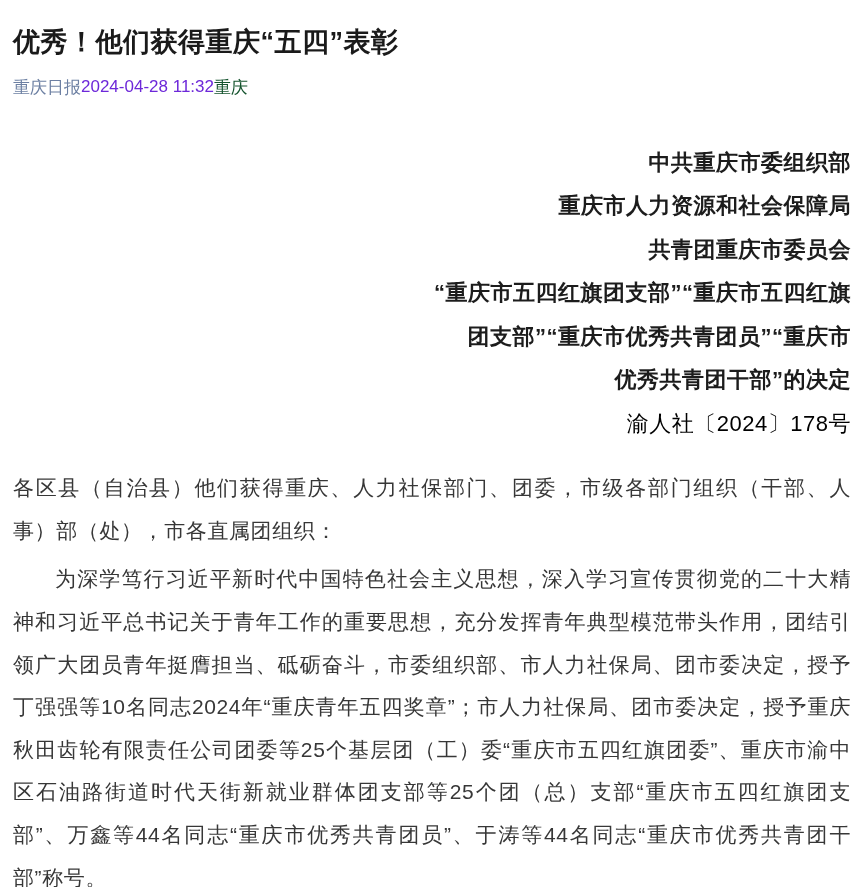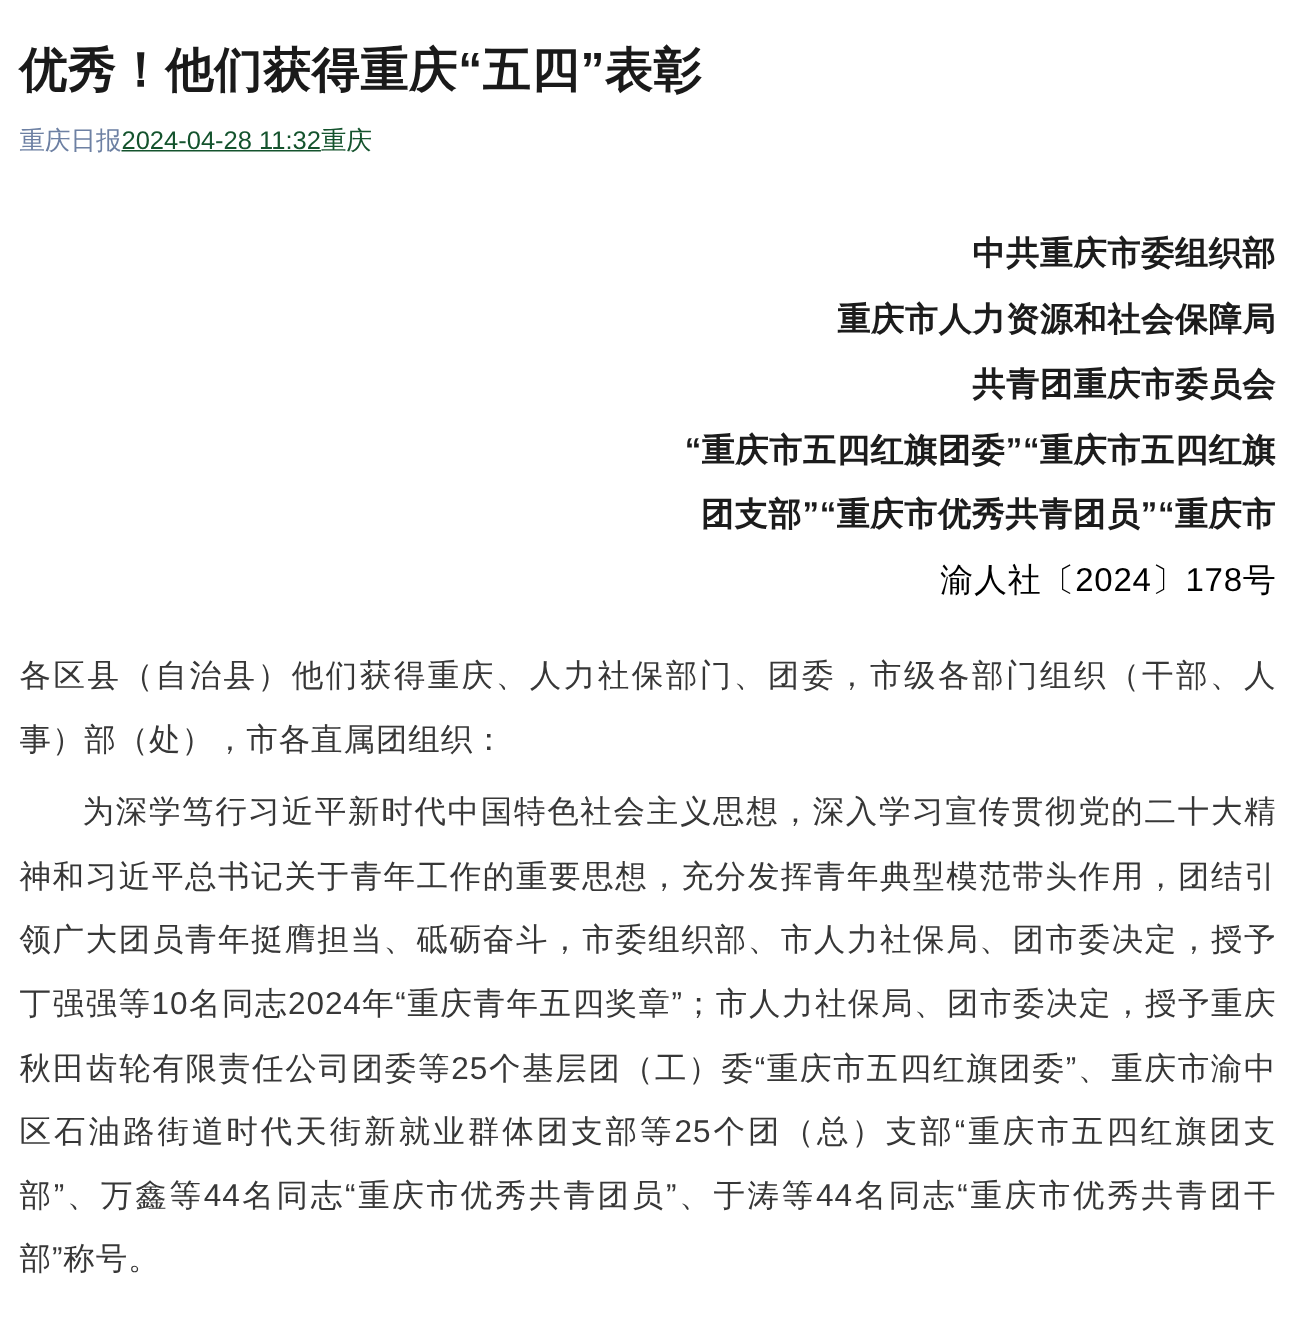--- a/index.html
+++ b/index.html
@@ -7,36 +7,36 @@
   body {
     width: 864px;
     height: 887px;
     overflow: hidden;
     font-family: "Liberation Sans", "DejaVu Sans", sans-serif;
   }
   .article { padding: 0 13px; }
 
   .title {
     margin-top: 26px;
-    font-size: 32px;
+    font-size: 27px;
     font-weight: 700;
     color: #1a1a1a;
     letter-spacing: 0.5px;
     line-height: 1.25;
   }
 
   .byline {
     margin-top: 16px;
     display: flex;
     align-items: center;
     font-size: 17px;
     font-weight: 400;
   }
   .byline .source   { color: #6d80a3; cursor: pointer; }
-  .byline .datetime { color: #14532d; text-decoration: underline; }
+  .byline .datetime { color: #6d28d9; }
   .byline .location { color: #14532d; }
 
   .doc-header {
     margin-top: 42px;
     text-align: right;
   }
   .doc-header .hline {
     font-size: 22px;
     font-weight: 700;
     color: #1c1c1c;
@@ -69,22 +69,23 @@
   <div class="byline">
     <span class="source">重庆日报</span>
     <span class="datetime">2024-04-28 11:32</span>
     <span class="location">重庆</span>
   </div>
 
   <div class="doc-header">
     <div class="hline">中共重庆市委组织部</div>
     <div class="hline">重庆市人力资源和社会保障局</div>
     <div class="hline">共青团重庆市委员会</div>
-    <div class="hline">“重庆市五四红旗团委”“重庆市五四红旗</div>
+    <div class="hline">“重庆市五四红旗团支部”“重庆市五四红旗</div>
     <div class="hline">团支部”“重庆市优秀共青团员”“重庆市</div>
+    <div class="hline">优秀共青团干部”的决定</div>
     <div class="hline issue">渝人社〔2024〕178号</div>
   </div>
 
   <p class="body-text p1">各区县（自治县）他们获得重庆、人力社保部门、团委，市级各部门组织（干部、人事）部（处），市各直属团组织：</p>
 
   <p class="body-text p2">为深学笃行习近平新时代中国特色社会主义思想，深入学习宣传贯彻党的二十大精神和习近平总书记关于青年工作的重要思想，充分发挥青年典型模范带头作用，团结引领广大团员青年挺膺担当、砥砺奋斗，市委组织部、市人力社保局、团市委决定，授予丁强强等10名同志2024年“重庆青年五四奖章”；市人力社保局、团市委决定，授予重庆秋田齿轮有限责任公司团委等25个基层团（工）委“重庆市五四红旗团委”、重庆市渝中区石油路街道时代天街新就业群体团支部等25个团（总）支部“重庆市五四红旗团支部”、万鑫等44名同志“重庆市优秀共青团员”、于涛等44名同志“重庆市优秀共青团干部”称号。</p>
 
 </div>
 
 </body></html>

